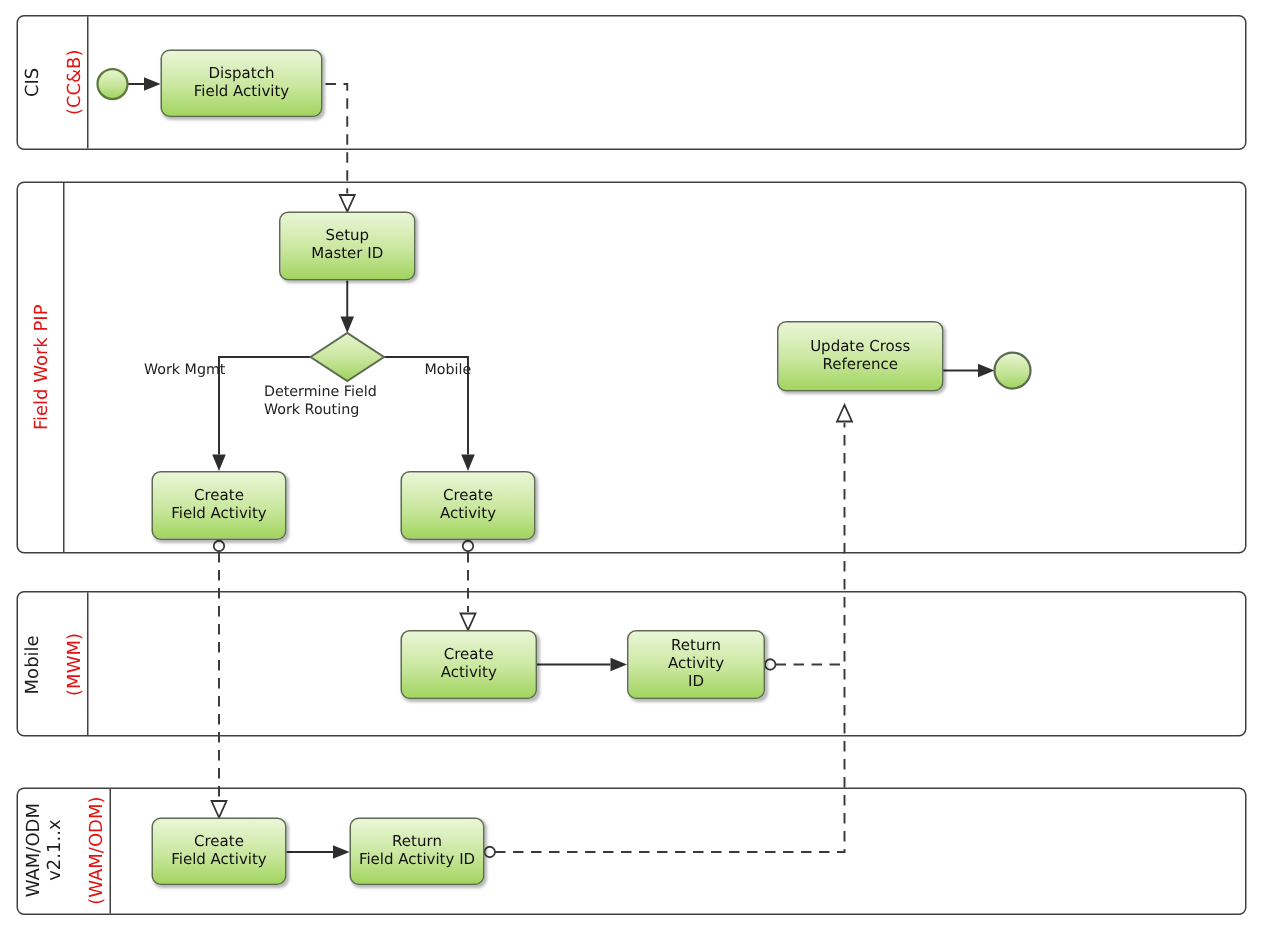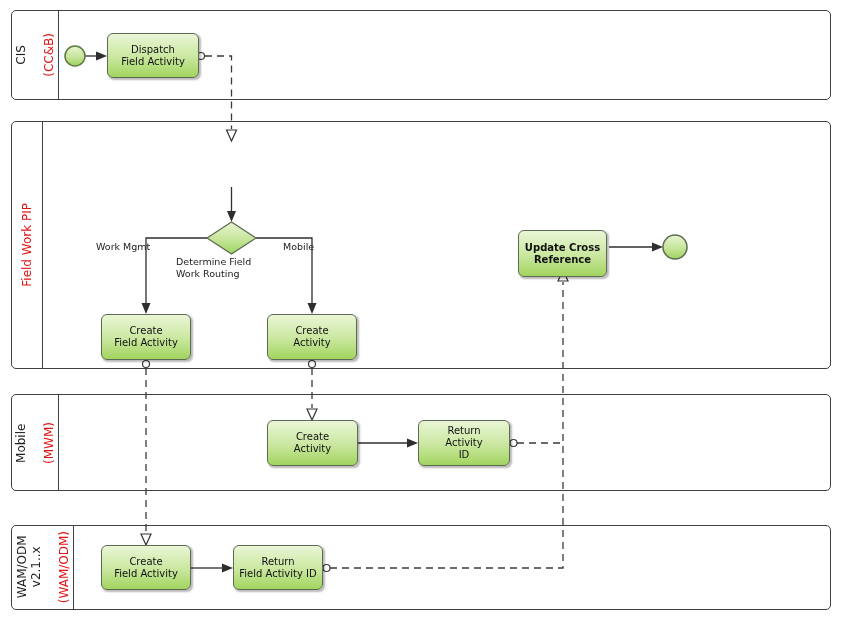--- a/index.html
+++ b/index.html
@@ -135,33 +135,37 @@
       <polygon points="146,545 141,534 151,534"></polygon>
       <polygon points="563,270 558,281 568,281"></polygon>
     </g>
 
     <polygon points="207,238 231.5,222 256,238 231.5,254" fill="url(#grad-green)" stroke="#5d6b52" stroke-width="1.3"></polygon>
 
     <circle cx="75" cy="56" r="10" fill="url(#grad-green)" stroke="#5d7a3c" stroke-width="1.5"></circle>
     <circle cx="675" cy="247" r="12" fill="url(#grad-green)" stroke="#5d6b52" stroke-width="1.5"></circle>
   </svg>
 
-  <div class="node" style="left:107px;top:33px;width:92px;height:45px;">
+  <div class="node" style="left:107px;top:33px;width:108px;height:45px;">
     <span class="node-label">Dispatch
 Field Activity</span>
+  </div>
+  <div class="node" style="left:186px;top:141px;width:91px;height:46px;">
+    <span class="node-label">Setup
+Master ID</span>
   </div>
   <div class="node" style="left:101px;top:314px;width:90px;height:46px;">
     <span class="node-label">Create
 Field Activity</span>
   </div>
   <div class="node" style="left:267px;top:314px;width:90px;height:46px;">
     <span class="node-label">Create
 Activity</span>
   </div>
-  <div class="node" style="left:518px;top:230px;width:89px;height:47px;font-weight:bold;">
+  <div class="node" style="left:518px;top:214px;width:111px;height:47px;">
     <span class="node-label">Update Cross
 Reference</span>
   </div>
   <div class="node" style="left:267px;top:420px;width:91px;height:46px;">
     <span class="node-label">Create
 Activity</span>
   </div>
   <div class="node" style="left:418px;top:420px;width:92px;height:46px;">
     <span class="node-label">Return
 Activity

